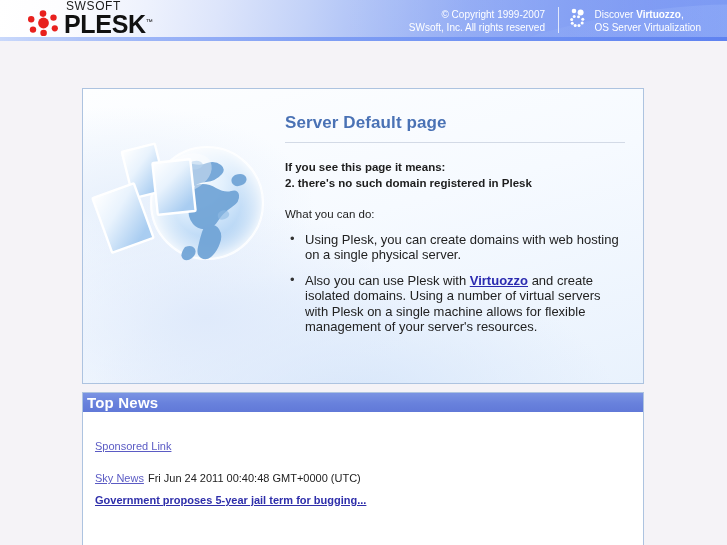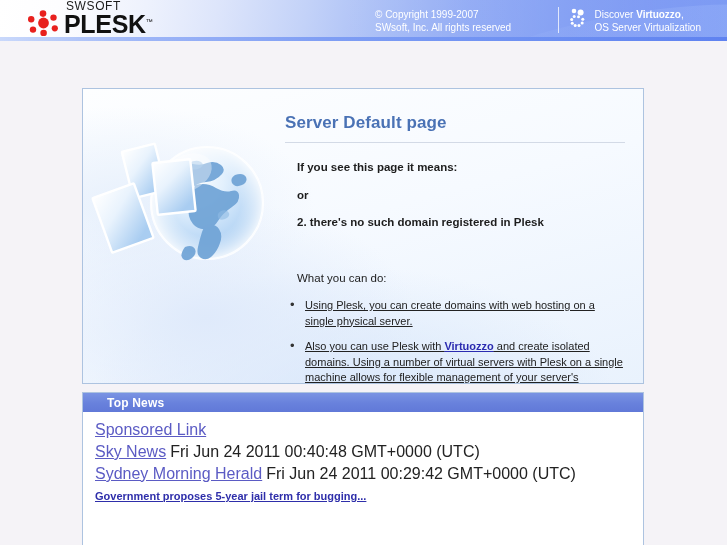--- a/index.html
+++ b/index.html
@@ -105,20 +105,21 @@
     vertical-align: super;
     font-weight: normal;
   }
 
   
   .copyright {
     position: absolute;
     right: 182px;
     top: 8px;
     width: 170px;
+    text-align: right;
     color: #ffffff;
     font-size: 10px;
     line-height: 13px;
   }
   .hdr-divider {
     position: absolute;
     right: 168px;
     top: 7px;
     width: 1px;
     height: 26px;
@@ -186,36 +187,35 @@
   }
   .title-rule {
     height: 1px;
     background: #d3dae6;
     margin: 0 0 17px 0;
   }
   .para {
     font-size: 11.5px;
     line-height: 15.5px;
     color: #1d1d1d;
-    margin: 12px;
+    margin: 0;
   }
   .para.intro { font-weight: bold; }
   .spacer-lg { height: 16px; }
   .bullets {
     margin: 9px 0 0 0;
     padding: 0 0 0 18px;
     list-style: none;
   }
   .bullets li {
     position: relative;
-    font-size: 11px;
+    font-size: 13px;
     line-height: 15.5px;
     margin-bottom: 10px;
     padding-left: 2px;
-    text-decoration: underline;
   }
   .bullets li::before {
     content: "\2022";
     position: absolute;
     left: -13px;
     top: -1px;
     font-size: 13px;
     color: #333;
   }
   a.inline-link {
@@ -232,44 +232,44 @@
     width: 560px;
     height: 153px;
     border: 1px solid #adc3e0;
     background: #ffffff;
     overflow: hidden;
   }
   .news-header {
     height: 19px;
     background: linear-gradient(180deg, #7a93e3 0%, #6881dc 55%, #6179d8 100%);
     color: #ffffff;
-    font-size: 12px;
+    font-size: 15px;
     font-weight: bold;
     display: flex;
     align-items: center;
-    padding-left: 24px;
+    padding-left: 4px;
     letter-spacing: 0.2px;
   }
   .news-body {
     padding: 9px 10px 0 12px;
   }
   .news-item { margin-bottom: 8px; }
   .news-headline {
     display: inline-block;
     font-size: 11px;
     font-weight: bold;
     color: #2e2eaa;
     text-decoration: underline;
     line-height: 14px;
   }
   .news-meta {
-    font-size: 16px;
+    font-size: 11px;
     line-height: 14px;
     color: #222;
-    margin-top: 2px;
+    margin-top: 18px;
   }
   .news-source {
     color: #5b5bc4;
     text-decoration: underline;
   }
   .news-date {
     color: #222;
     margin-left: 4px;
   }
 </style>
@@ -370,21 +370,20 @@
       <rect x="66" y="42" width="38" height="52" rx="1" fill="url(#pageGrad)" transform="rotate(-6 85 68)"></rect>
       <rect x="12" y="70" width="44" height="58" rx="1" fill="url(#pageGrad)" transform="rotate(-20 34 99)"></rect>
     </g>
   </svg>
 
   <div class="content">
     <div class="page-title">Server Default page</div>
     <div class="title-rule"></div>
 
     <p class="para intro">If you see this page it means:</p>
-    <p class="para intro">or</p>
     <p class="para intro">2. there's no such domain registered in Plesk</p>
 
     <div class="spacer-lg"></div>
 
     <p class="para">What you can do:</p>
 
     <ul class="bullets">
       <li>
         <span>Using Plesk, you can create domains with web hosting on a single physical server.</span>
       </li>
@@ -407,23 +406,20 @@
       </div>
     </div>
 
     <div class="news-item">
       <div class="news-meta">
         <a class="news-source" href="#">Sky News</a><span class="news-date">Fri Jun 24 2011 00:40:48 GMT+0000 (UTC)</span>
       </div>
     </div>
 
     <div class="news-item">
-      <div class="news-meta">
-        <a class="news-source" href="#">Sydney Morning Herald</a><span class="news-date">Fri Jun 24 2011 00:29:42 GMT+0000 (UTC)</span>
-      </div>
     </div>
 
     <div class="news-item">
       <a class="news-headline" href="#">Government proposes 5-year jail term for bugging...</a>
       
     </div>
 
   </div>
 </div>
 

